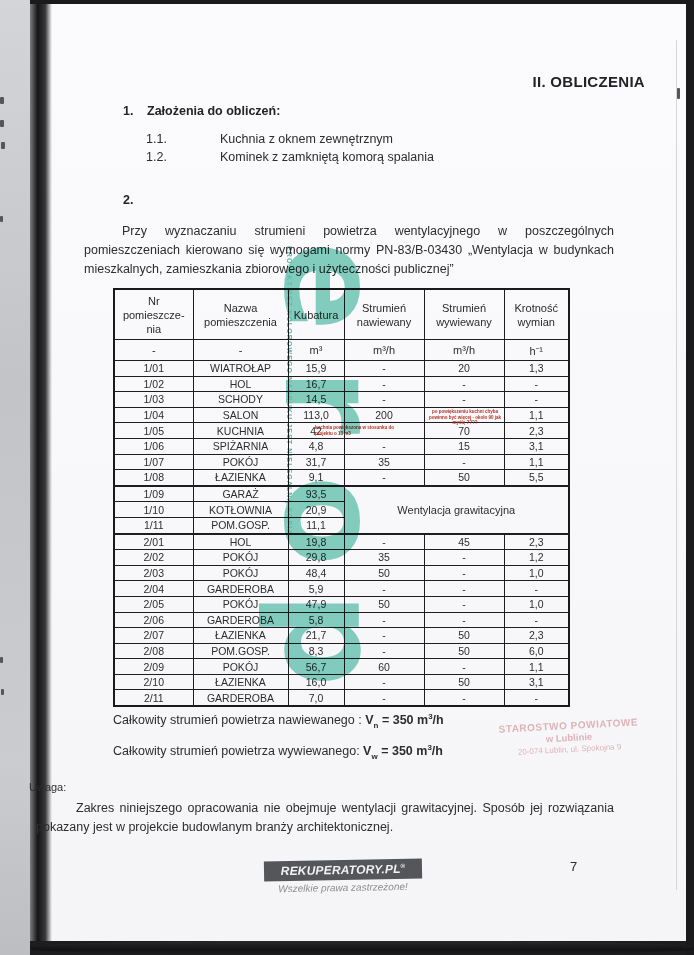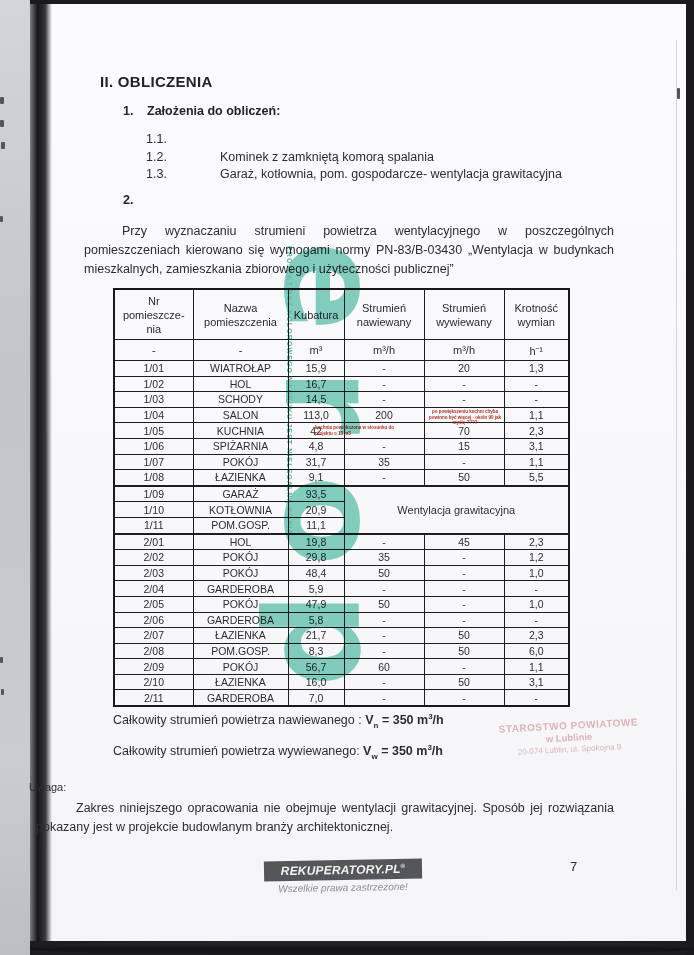--- a/index.html
+++ b/index.html
@@ -17,21 +17,21 @@
   .bind-shadow{position:absolute;left:30px;top:4px;width:22px;height:937px;z-index:2;
     background:linear-gradient(to right,#7c7c80 0%,#141415 35%,#3a3a3e 70%,rgba(235,235,238,0) 100%);}
   .edge-top{position:absolute;left:30px;top:0;width:664px;height:4px;background:#1a1a1c;z-index:2;}
   .edge-right{position:absolute;left:686px;top:0;width:8px;height:955px;background:#1a1a1c;z-index:2;}
   .edge-bottom{position:absolute;left:30px;top:941px;width:664px;height:14px;z-index:2;
     background:linear-gradient(180deg,#2a2a2c 0%,#131315 60%,#1c1c1e 100%);border-radius:40%/6px;}
   .page-crease{position:absolute;left:676px;top:40px;width:1px;height:850px;background:#d4d6da;z-index:3;}
   .content{position:absolute;left:0;top:0;width:694px;height:955px;z-index:5;}
 
   
-  .doc-title{position:absolute;left:100px;top:73px;width:545px;text-align:left;
+  .doc-title{position:absolute;left:100px;top:73px;width:545px;text-align:right;
     font-size:15px;font-weight:bold;color:#232327;letter-spacing:.3px;}
   .sec-head{position:absolute;font-size:12.5px;font-weight:bold;color:#232327;display:flex;}
   .sec-head .num{width:24px;}
   #sec1{left:123px;top:104px;}
   #sec2{left:123px;top:193px;}
   .assump{position:absolute;left:146px;top:131px;font-size:12.5px;}
   .assump .row{display:flex;line-height:17.5px;gap:44px;}
   .assump .num{width:30px;}
   .intro{position:absolute;left:84px;top:222px;width:530px;font-size:12.5px;line-height:19px;
     text-align:justify;text-indent:38px;}
@@ -113,28 +113,25 @@
     <div class="doc-title">II. OBLICZENIA</div>
 
     <div class="sec-head" id="sec1">
       <span class="num">1.</span>
       <span>Założenia do obliczeń:</span>
     </div>
 
     <div class="assump" id="assumption-list">
         <div class="row">
           <span class="num">1.1.</span>
+          <span>Kuchnia z oknem zewnętrznym</span>
         </div>
         <div class="row">
           <span class="num">1.2.</span>
           <span>Kominek z zamkniętą komorą spalania</span>
-        </div>
-        <div class="row">
-          <span class="num">1.3.</span>
-          <span>Garaż, kotłownia, pom. gospodarcze- wentylacja grawitacyjna</span>
         </div>
       </div>
 
     <div class="sec-head" id="sec2">
       <span class="num">2.</span>
     </div>
 
     <div class="intro">Przy wyznaczaniu strumieni powietrza wentylacyjnego w poszczególnych pomieszczeniach kierowano się wymogami normy PN-83/B-03430 „Wentylacja w budynkach mieszkalnych, zamieszkania zbiorowego i użyteczności publicznej”</div>
 
     <table class="vent-table">

